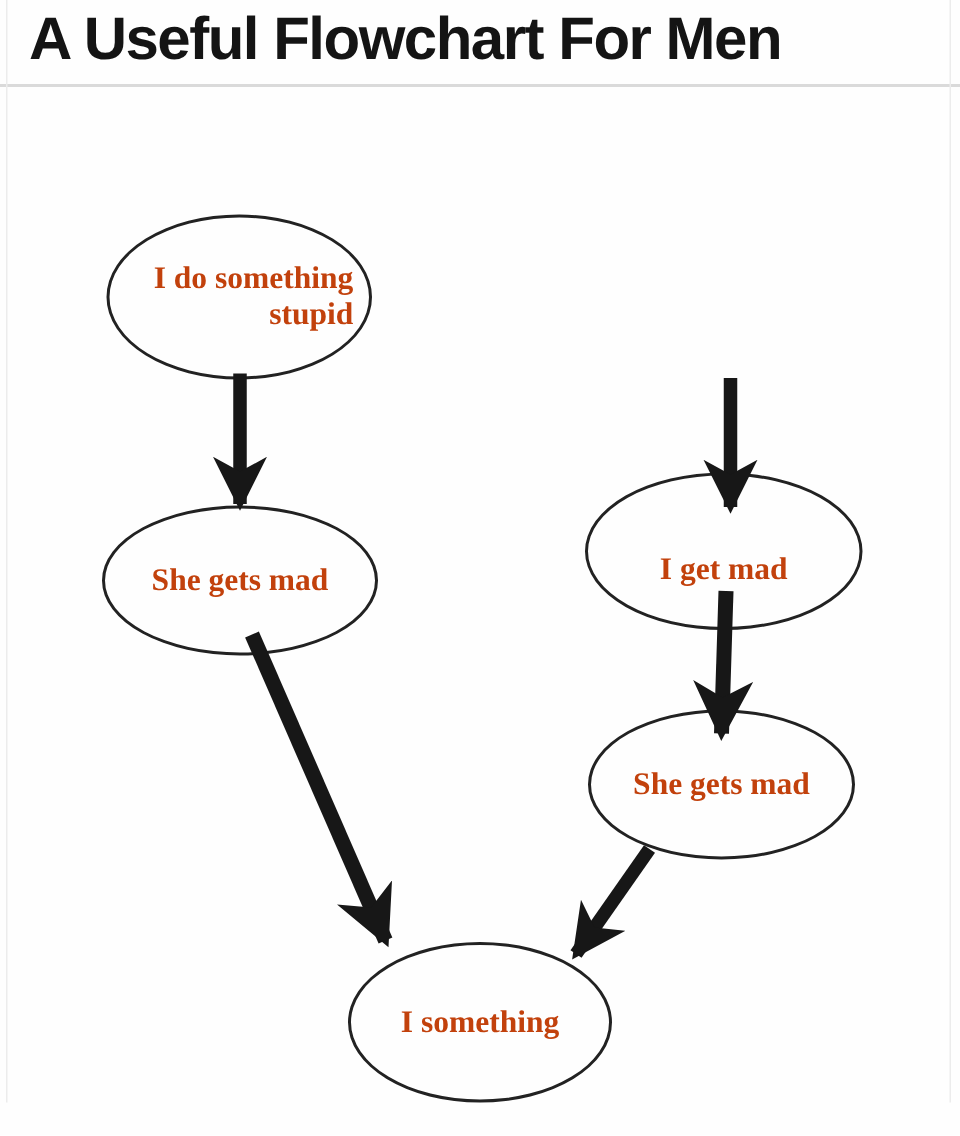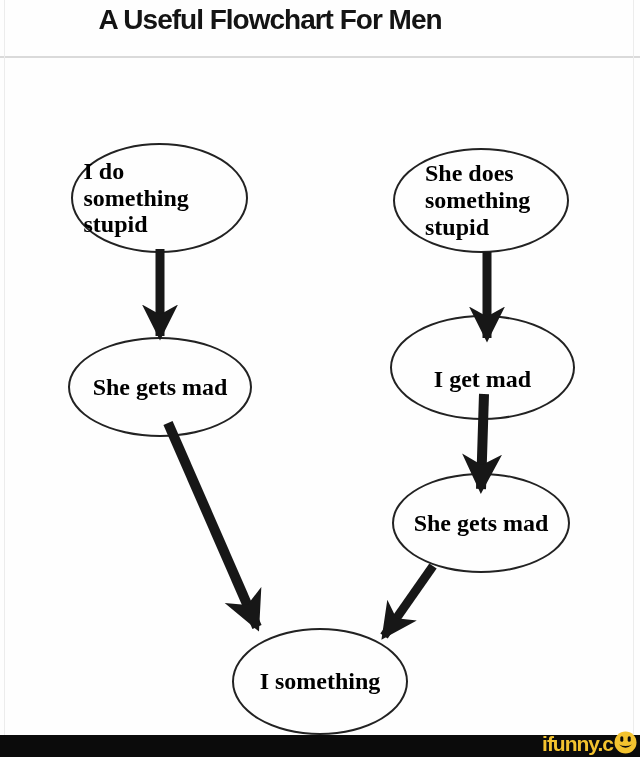--- a/index.html
+++ b/index.html
@@ -7,44 +7,44 @@
     position:relative;
     width:640px;height:757px;
     background:#fefefe;
     overflow:hidden;
     font-family:"Liberation Sans",sans-serif;
   }
   .title{
     position:absolute;top:4px;left:0;width:540px;
     margin:0;text-align:center;
     font-family:"Liberation Sans",sans-serif;
-    font-size:28px;font-weight:bold;letter-spacing:-1px;
+    font-size:40px;font-weight:bold;letter-spacing:-1px;
     color:#141414;
   }
   .divider{
     position:absolute;top:56px;left:0;width:640px;height:2px;
     background:#dadada;
   }
   .side-line{position:absolute;top:0;width:1px;height:735px;background:#ececec;}
   .side-line.left{left:4px;}
   .side-line.right{left:633px;}
 
   .node{
     position:absolute;
     border:2px solid #222222;
     border-radius:50%;
     background:#fefefe;
     display:flex;align-items:center;justify-content:center;
     box-sizing:border-box;
   }
   .node-label{
-    display:block;text-align:left;
+    display:block;text-align:right;
     font-family:"Liberation Serif",serif;
-    font-weight:bold;font-size:24px;line-height:1.12;
-    color:#000000;
+    font-weight:bold;font-size:21px;line-height:1.12;
+    color:#c2410c;
   }
   
   .n1{left:71px;top:143px;width:177px;height:110px;}
   .n2{left:393px;top:148px;width:176px;height:105px;}
   .n3{left:68px;top:337px;width:184px;height:100px;}
   .n4{left:390px;top:315px;width:185px;height:105px;}
   .n5{left:392px;top:473px;width:178px;height:100px;}
   .n6{left:232px;top:628px;width:176px;height:107px;}
   .n1 .node-label{max-width:152px;}
   .n2 .node-label{max-width:112px;}
@@ -81,23 +81,20 @@
 <div class="page">
 
   <h1 class="title">A Useful Flowchart For Men</h1>
   <div class="divider"></div>
   <div class="side-line left"></div>
   <div class="side-line right"></div>
 
   <div class="node n1">
     <span class="node-label">I do something stupid</span>
   </div>
-  <div class="node n2">
-    <span class="node-label">She does something stupid</span>
-  </div>
   <div class="node n3">
     <span class="node-label">She gets mad</span>
   </div>
   <div class="node n4">
     <span class="node-label">I get mad</span>
   </div>
   <div class="node n5">
     <span class="node-label">She gets mad</span>
   </div>
   <div class="node n6">
@@ -110,25 +107,14 @@
         <path d="M0,0 L4,2 L0,4 L1.1,2 Z" fill="#171717"></path>
       </marker>
     </defs>
     <line x1="160" y1="249" x2="160" y2="336" stroke-width="9" marker-end="url(#ah)"></line>
     <line x1="487" y1="252" x2="487" y2="338" stroke-width="9" marker-end="url(#ah)"></line>
     <line x1="484" y1="394" x2="481" y2="489" stroke-width="10" marker-end="url(#ah)"></line>
     <line x1="168" y1="423" x2="257" y2="627" stroke-width="10" marker-end="url(#ah)"></line>
     <line x1="433" y1="566" x2="384" y2="636" stroke-width="9" marker-end="url(#ah)"></line>
   </svg>
 
-  <div class="bar">
-    <span class="logo">
-      <span class="logo-text">ifunny.c</span>
-      <svg class="smiley" width="23" height="23" viewBox="0 0 23 23">
-        <circle cx="11.5" cy="11.5" r="11" fill="#f3c32f"></circle>
-        <rect x="6.3" y="5.2" width="3" height="5.5" rx="1.5" fill="#0b0b0b"></rect>
-        <rect x="13.7" y="5.2" width="3" height="5.5" rx="1.5" fill="#0b0b0b"></rect>
-        <path d="M5 13.5 Q11.5 20 18 13.5 Q11.5 16.5 5 13.5 Z" fill="#0b0b0b"></path>
-      </svg>
-    </span>
-  </div>
 
 </div>
 
 </body></html>

